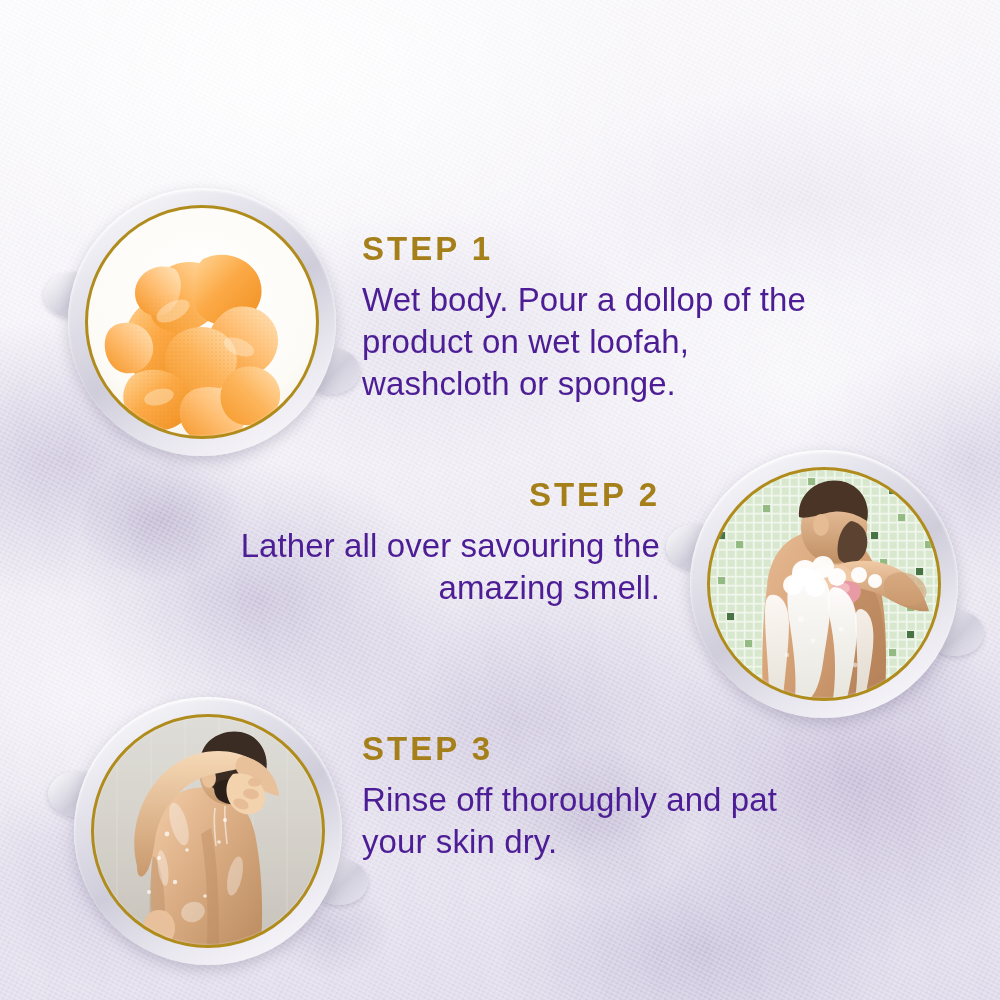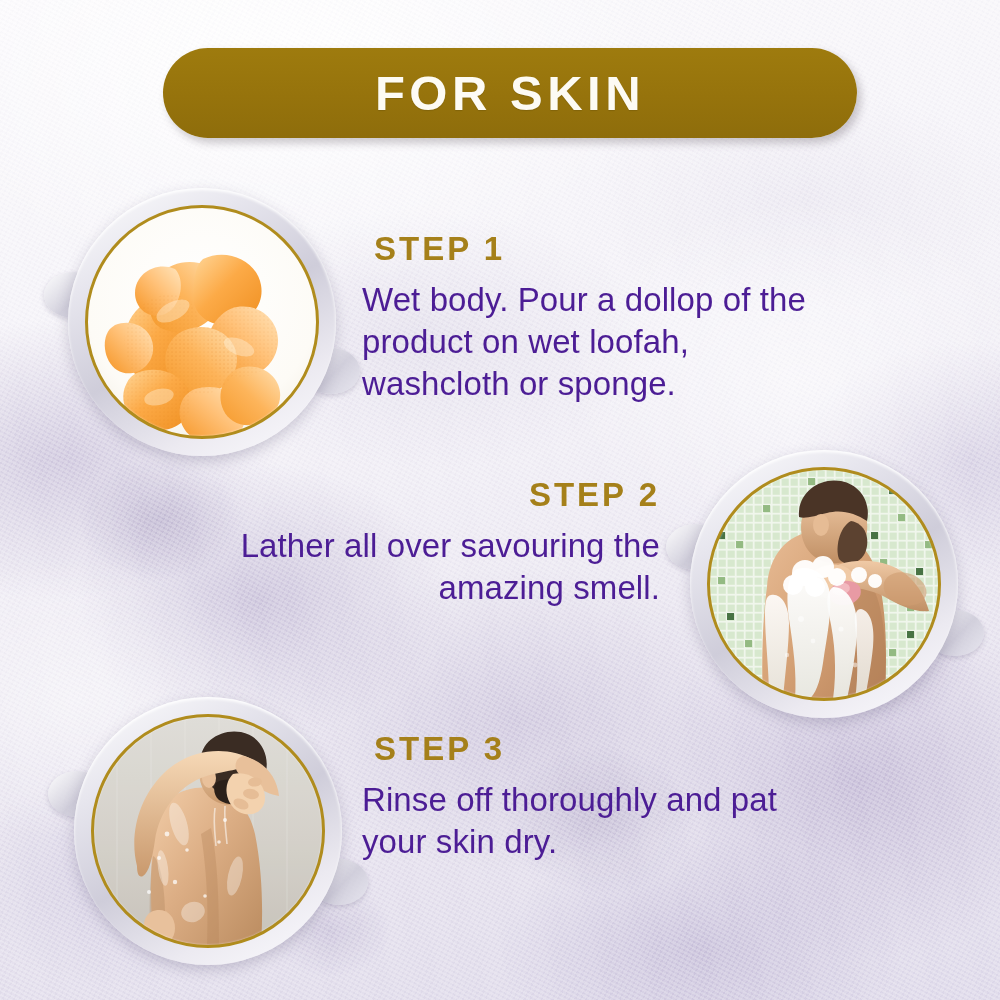--- a/index.html
+++ b/index.html
@@ -158,21 +158,21 @@
   #circle-3 .tab-b { right: -26px; bottom: 60px; }
 
   
   .step-block { position: absolute; }
   .step-head {
     color: #a5801a;
     font-size: 33px;
     font-weight: 700;
     letter-spacing: 3px;
     line-height: 1;
-    margin: 0 0 14px 12px;
+    margin: 0 0 14px 0;
     font-family: "Liberation Sans", sans-serif;
   }
   .step-body {
     color: #4c1d95;
     font-size: 33px;
     line-height: 1.28;
     font-weight: 400;
     letter-spacing: 0.1px;
     margin: 0;
     font-family: "Liberation Sans", sans-serif;
@@ -186,23 +186,20 @@
 </head>
 <body>
 
 <div class="poster">
 
   <div class="wash"></div>
   <div class="wash-2"></div>
   <div class="hilite"></div>
   <div class="grain"></div>
 
-  <div class="banner">
-    <span class="banner-text">FOR SKIN</span>
-  </div>
 
   <div class="frame" id="circle-1">
     <div class="tab tab-a"></div>
     <div class="tab tab-b"></div>
     <div class="frame-ring"></div>
     <div class="frame-photo">
       <svg viewBox="0 0 230 230" preserveAspectRatio="xMidYMid slice" aria-hidden="true">
         <defs>
           <radialGradient id="lfBg" cx="50%" cy="40%" r="72%">
             <stop offset="0%" stop-color="#ffffff"></stop>

